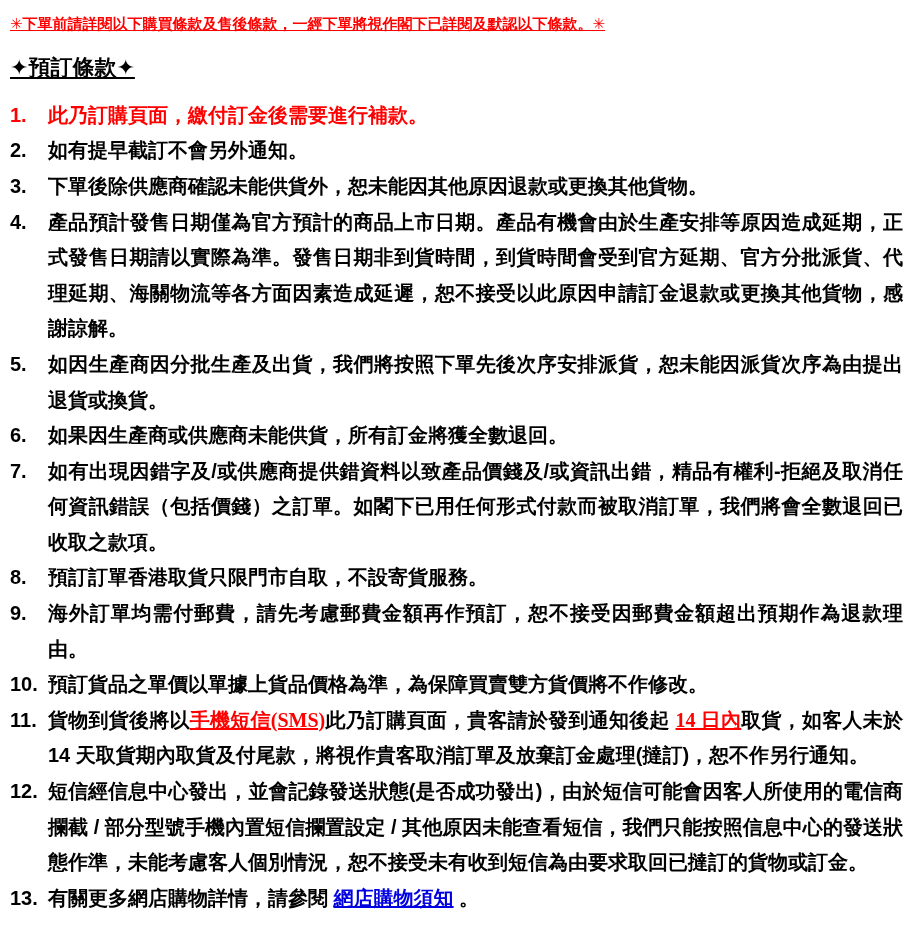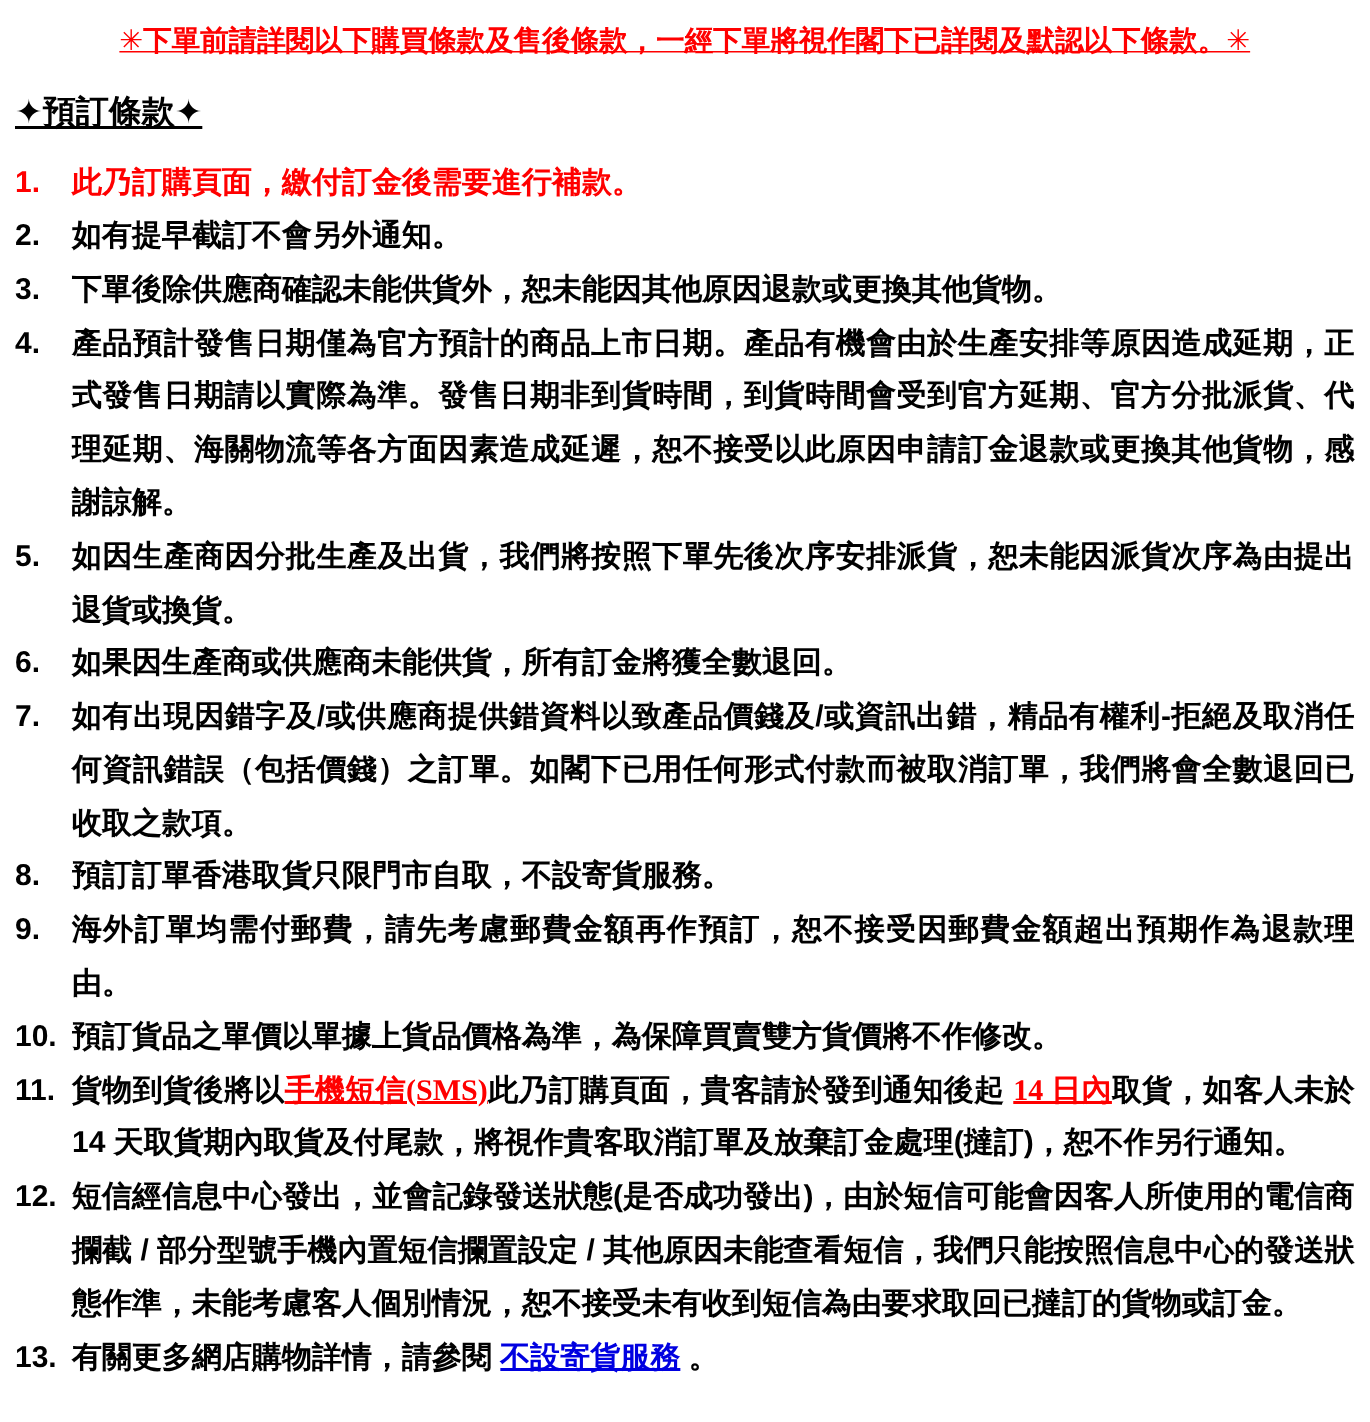--- a/index.html
+++ b/index.html
@@ -6,27 +6,26 @@
   html, body { background: #ffffff; }
   body {
     width: 913px;
     min-height: 948px;
     color: #000000;
     font-family: "Liberation Sans", "DejaVu Sans", sans-serif;
     font-weight: bold;
   }
   .page { padding: 11px 10px 14px 10px; }
   .title {
-    font-size: 19px;
+    font-size: 15px;
     line-height: 1.75;
     color: #ff0000;
     font-weight: bold;
     text-decoration: underline;
     margin-bottom: 12px;
-    text-align: center;
   }
   .section-heading {
     font-size: 22px;
     line-height: 1.75;
     color: #000000;
     font-weight: bold;
     text-decoration: underline;
     margin-bottom: 10px;
   }
   .terms { list-style: none; }
@@ -99,16 +98,16 @@
       <div class="term">
         <span class="num">11.</span>
         <span class="body"><span>貨物到貨後將以</span><span class="seg-red">手機短信(SMS)</span><span>此乃訂購頁面，貴客請於發到通知後起 </span><span class="seg-red">14 日內</span><span>取貨，如客人未於 14 天取貨期內取貨及付尾款，將視作貴客取消訂單及放棄訂金處理(撻訂)，恕不作另行通知。</span></span>
       </div>
       <div class="term">
         <span class="num">12.</span>
         <span class="body"><span>短信經信息中心發出，並會記錄發送狀態(是否成功發出)，由於短信可能會因客人所使用的電信商攔截 / 部分型號手機內置短信攔置設定 / 其他原因未能查看短信，我們只能按照信息中心的發送狀態作準，未能考慮客人個別情況，恕不接受未有收到短信為由要求取回已撻訂的貨物或訂金。</span></span>
       </div>
       <div class="term">
         <span class="num">13.</span>
-        <span class="body"><span>有關更多網店購物詳情，請參閱 </span><span class="seg-link">不設寄貨服務</span><span> 。</span></span>
+        <span class="body"><span>有關更多網店購物詳情，請參閱 </span><span class="seg-link">網店購物須知</span><span> 。</span></span>
       </div>
     </div>
 </div>
 
 </body></html>

